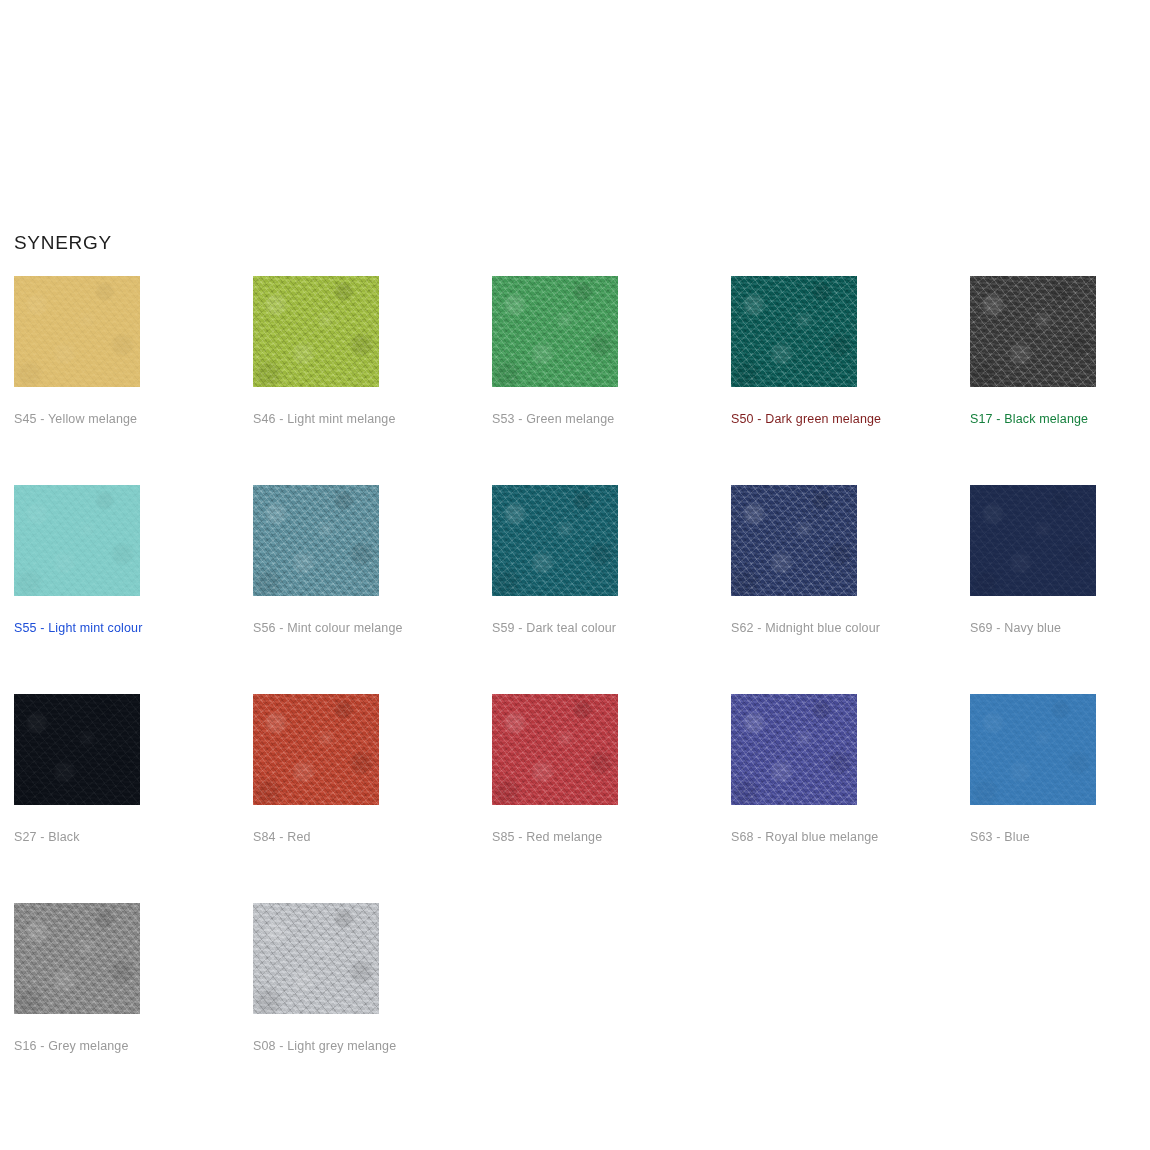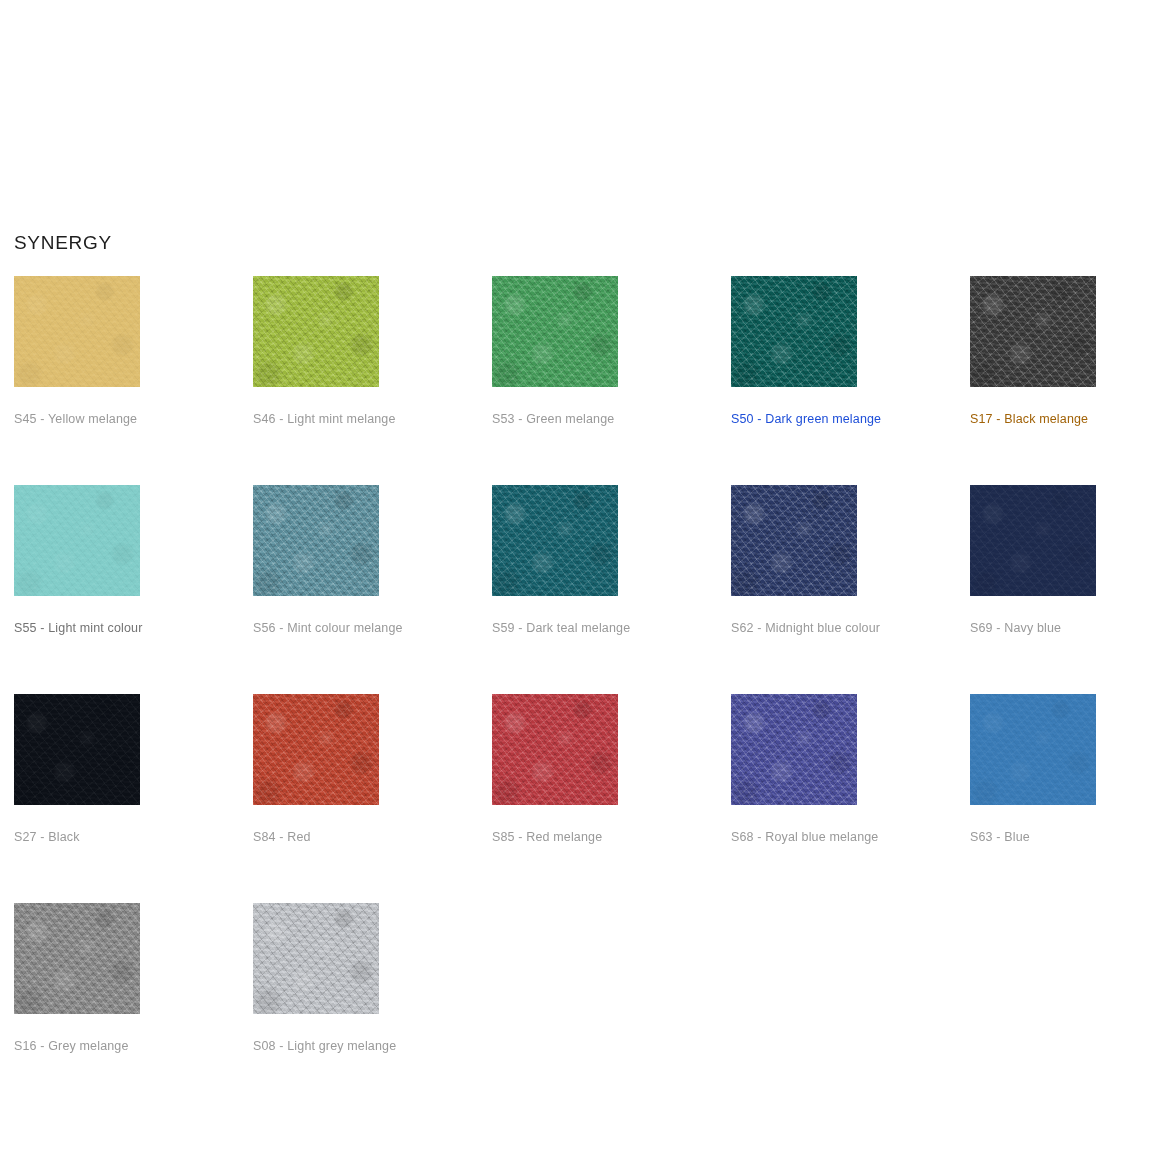--- a/index.html
+++ b/index.html
@@ -125,37 +125,37 @@
       <div class="swatch-cell">
         <div class="swatch-chip tex-normal" style="background-color: rgb(163, 192, 64);"></div>
         <div class="swatch-label" style="color: rgb(154, 154, 154);">S46 - Light mint melange</div>
       </div>
       <div class="swatch-cell">
         <div class="swatch-chip tex-normal" style="background-color: rgb(70, 160, 92);"></div>
         <div class="swatch-label" style="color: rgb(154, 154, 154);">S53 - Green melange</div>
       </div>
       <div class="swatch-cell">
         <div class="swatch-chip tex-heavy" style="background-color: rgb(10, 92, 87);"></div>
-        <div class="swatch-label" style="color: #1d4ed8; text-align: center;">S50 - Dark green melange</div>
+        <div class="swatch-label" style="color: #7f1d1d; text-align: center;">S50 - Dark green melange</div>
       </div>
       <div class="swatch-cell">
         <div class="swatch-chip tex-heavy" style="background-color: rgb(59, 59, 59);"></div>
-        <div class="swatch-label" style="color: #a16207;">S17 - Black melange</div>
+        <div class="swatch-label" style="color: #15803d;">S17 - Black melange</div>
       </div>
       <div class="swatch-cell">
         <div class="swatch-chip tex-flat" style="background-color: rgb(131, 207, 203);"></div>
-        <div class="swatch-label" style="color: #737373;">S55 - Light mint colour</div>
+        <div class="swatch-label" style="color: #1d4ed8;">S55 - Light mint colour</div>
       </div>
       <div class="swatch-cell">
         <div class="swatch-chip tex-heavy" style="background-color: rgb(95, 147, 161);"></div>
         <div class="swatch-label" style="color: rgb(154, 154, 154);">S56 - Mint colour melange</div>
       </div>
       <div class="swatch-cell">
         <div class="swatch-chip tex-normal" style="background-color: rgb(22, 98, 110);"></div>
-        <div class="swatch-label" style="color: rgb(154, 154, 154);">S59 - Dark teal melange</div>
+        <div class="swatch-label" style="color: rgb(154, 154, 154);">S59 - Dark teal colour</div>
       </div>
       <div class="swatch-cell">
         <div class="swatch-chip tex-heavy" style="background-color: rgb(45, 60, 107);"></div>
         <div class="swatch-label" style="color: rgb(154, 154, 154);">S62 - Midnight blue colour</div>
       </div>
       <div class="swatch-cell">
         <div class="swatch-chip tex-flat" style="background-color: rgb(30, 43, 78);"></div>
         <div class="swatch-label" style="color: rgb(154, 154, 154);">S69 - Navy blue</div>
       </div>
       <div class="swatch-cell">

